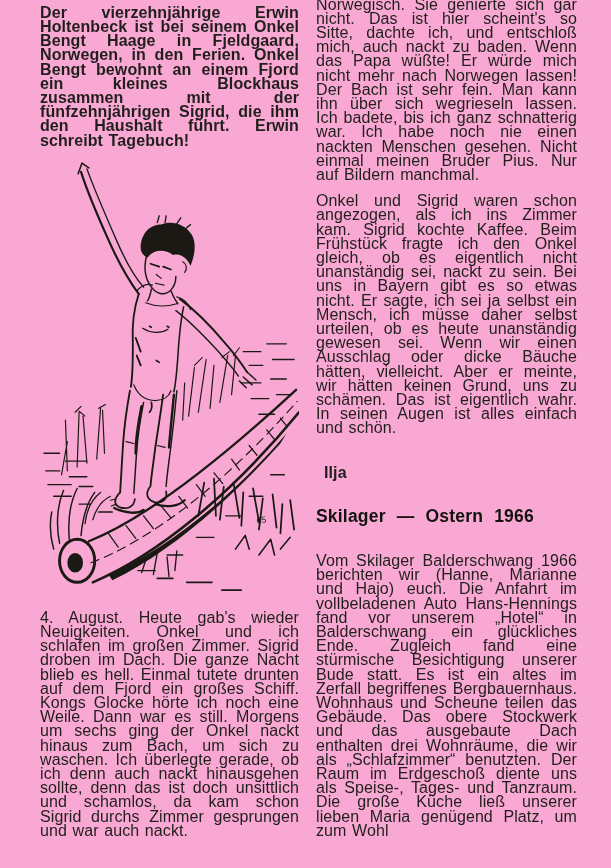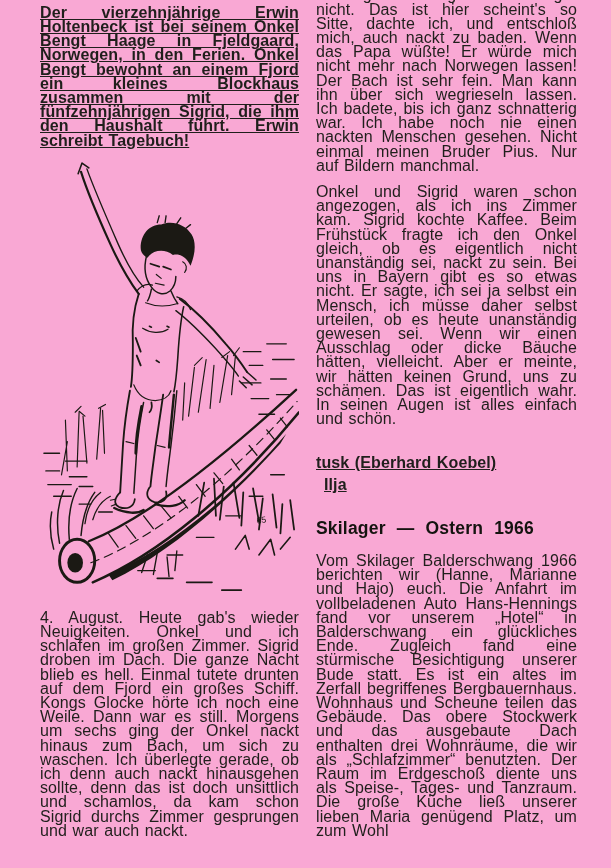--- a/index.html
+++ b/index.html
@@ -20,30 +20,30 @@
     align-items:flex-end;
   }
   .col{flex:0 0 auto;}
   .col-left{width:259px;}
   .col-right{width:261px;}
   h1,h2{
     font-size:17.5px;font-weight:700;color:#14130f;
     margin:0;line-height:1.15;letter-spacing:.2px;
   }
   h1{margin:1px 0 13px;}
-  h2{margin:0 0 16px;word-spacing:6px;}
+  h2{margin:0 0 28px;word-spacing:6px;}
   p{
     margin:0 0 12px;
     font-size:16px;line-height:14.2px;
     text-align:justify;
     letter-spacing:.1px;
     word-spacing:1px;
     color:#201f1c;
   }
-  .bold{font-weight:700;text-decoration:underline;}
+  .bold{font-weight:700;}
   .para-breakfast{margin-bottom:30px;}
   .author-line{margin-bottom:7px;}
   .source-note{margin-bottom:11px;}
   .byline{margin-bottom:26px;padding-left:8px;}
   figure{margin:4px 0 8px;padding:0;}
   figure svg{display:block;}
   .diary{margin-top:11px;}
 </style>
 </head>
 <body>
@@ -153,21 +153,20 @@
     </figure>
 
     <p class="diary">4. August. Heute gab's wieder Neuigkeiten. Onkel und ich schlafen im großen Zimmer. Sigrid droben im Dach. Die ganze Nacht blieb es hell. Einmal tutete drunten auf dem Fjord ein großes Schiff. Kongs Glocke hörte ich noch eine Weile. Dann war es still. Morgens um sechs ging der Onkel nackt hinaus zum Bach, um sich zu waschen. Ich überlegte gerade, ob ich denn auch nackt hinausgehen sollte, denn das ist doch unsittlich und schamlos, da kam schon Sigrid durchs Zimmer gesprungen und war auch nackt.</p>
   </div>
 
   <div class="col col-right">
     <p>Sie war am ganzen Körper braun wie Kupfer. Sie wusch sich im eisigen Wasser und sang dazu Norwegisch. Sie genierte sich gar nicht. Das ist hier scheint's so Sitte, dachte ich, und entschloß mich, auch nackt zu baden. Wenn das Papa wüßte! Er würde mich nicht mehr nach Norwegen lassen! Der Bach ist sehr fein. Man kann ihn über sich wegrieseln lassen. Ich badete, bis ich ganz schnatterig war. Ich habe noch nie einen nackten Menschen gesehen. Nicht einmal meinen Bruder Pius. Nur auf Bildern manchmal.</p>
 
     <p class="para-breakfast">Onkel und Sigrid waren schon angezogen, als ich ins Zimmer kam. Sigrid kochte Kaffee. Beim Frühstück fragte ich den Onkel gleich, ob es eigentlich nicht unanständig sei, nackt zu sein. Bei uns in Bayern gibt es so etwas nicht. Er sagte, ich sei ja selbst ein Mensch, ich müsse daher selbst urteilen, ob es heute unanständig gewesen sei. Wenn wir einen Ausschlag oder dicke Bäuche hätten, vielleicht. Aber er meinte, wir hätten keinen Grund, uns zu schämen. Das ist eigentlich wahr. In seinen Augen ist alles einfach und schön.</p>
 
-    <p class="bold author-line">tusk (Eberhard Koebel)</p>
 
 
     <p class="bold byline">Ilja</p>
 
     <h2>Skilager — Ostern 1966</h2>
 
     <p>Vom Skilager Balderschwang 1966 berichten wir (Hanne, Marianne und Hajo) euch. Die Anfahrt im vollbeladenen Auto Hans-Hennings fand vor unserem „Hotel“ in Balderschwang ein glückliches Ende. Zugleich fand eine stürmische Besichtigung unserer Bude statt. Es ist ein altes im Zerfall begriffenes Bergbauernhaus. Wohnhaus und Scheune teilen das Gebäude. Das obere Stockwerk und das ausgebaute Dach enthalten drei Wohnräume, die wir als „Schlafzimmer“ benutzten. Der Raum im Erdgeschoß diente uns als Speise-, Tages- und Tanzraum. Die große Küche ließ unserer lieben Maria genügend Platz, um zum Wohl</p>
   </div>
 </div>
 

